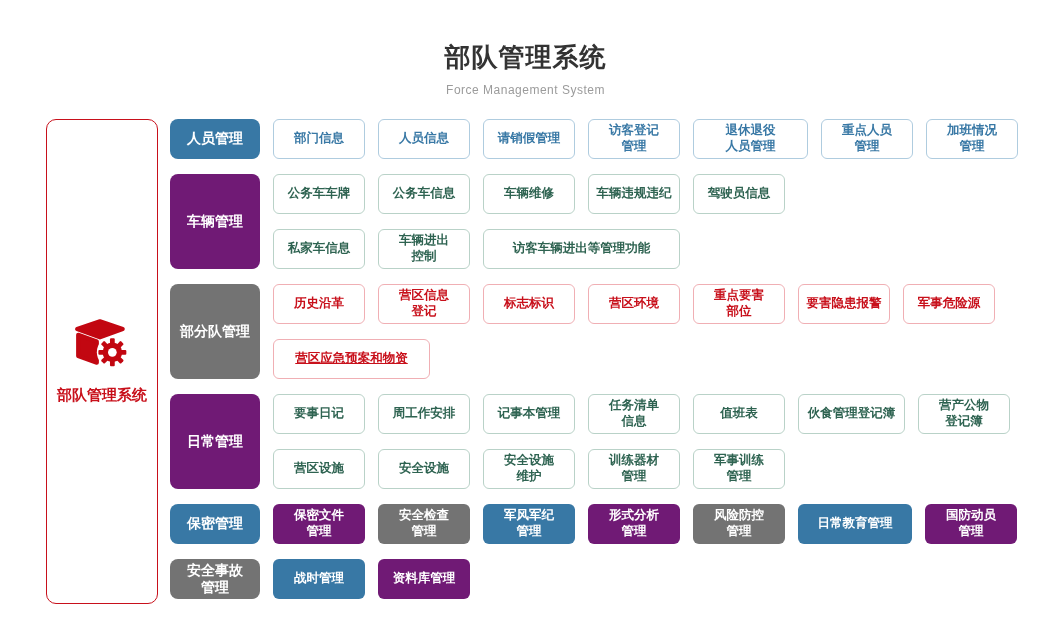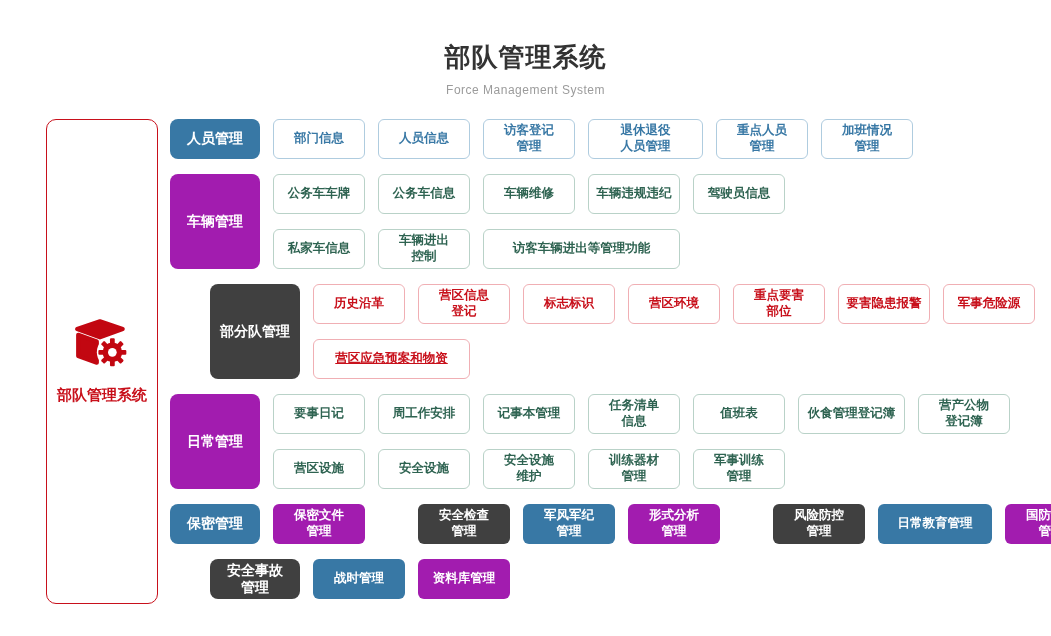--- a/index.html
+++ b/index.html
@@ -13,22 +13,22 @@
     border-radius:10px;display:flex;flex-direction:column;align-items:center;justify-content:center;gap:14px;flex:none;}
   .side-label{color:#C8101B;font-size:15px;font-weight:bold;white-space:nowrap;}
   .rows{display:flex;flex-direction:column;gap:15px;flex:1;}
   .row{display:flex;gap:13px;}
   .lines{display:flex;flex-direction:column;gap:15px;}
   .line{display:flex;gap:13px;}
   .box{box-sizing:border-box;width:92px;height:40px;display:flex;align-items:center;justify-content:center;
     text-align:center;border-radius:6px;font-weight:bold;font-size:12.5px;line-height:1.25;white-space:pre-line;flex:none;}
   .category{width:90px;height:auto;align-self:stretch;min-height:40px;border-radius:8px;font-size:14px;}
   .solid.blue{background:#3878A5;color:#fff;}
-  .solid.green{background:#a21caf;color:#fff;}
-  .solid.red{background:#404040;color:#fff;margin-left:40px;}
+  .solid.green{background:#701a75;color:#fff;}
+  .solid.red{background:#737373;color:#fff;}
   .outline{background:#fff;}
   .outline.blue{border:1px solid #AFCCDF;color:#3878A5;}
   .outline.green{border:1px solid #B9D2C8;color:#2E6351;}
   .outline.red{border:1px solid #F0AFB4;color:#C8101B;}
   .w115{width:115px;}
   .w197{width:197px;}
   .w157{width:157px;text-decoration:underline;}
   .w107{width:107px;}
   .w110{width:114px;}
 </style>
@@ -70,20 +70,21 @@
     </div>
 
     <div class="rows">
 
       <div class="row">
         <div class="box category solid blue">人员管理</div>
         <div class="lines">
           <div class="line">
             <div class="box outline blue">部门信息</div>
             <div class="box outline blue">人员信息</div>
+            <div class="box outline blue">请销假管理</div>
             <div class="box outline blue">访客登记
 管理</div>
             <div class="box outline blue w115">退休退役
 人员管理</div>
             <div class="box outline blue">重点人员
 管理</div>
             <div class="box outline blue">加班情况
 管理</div>
           </div>
         </div>

